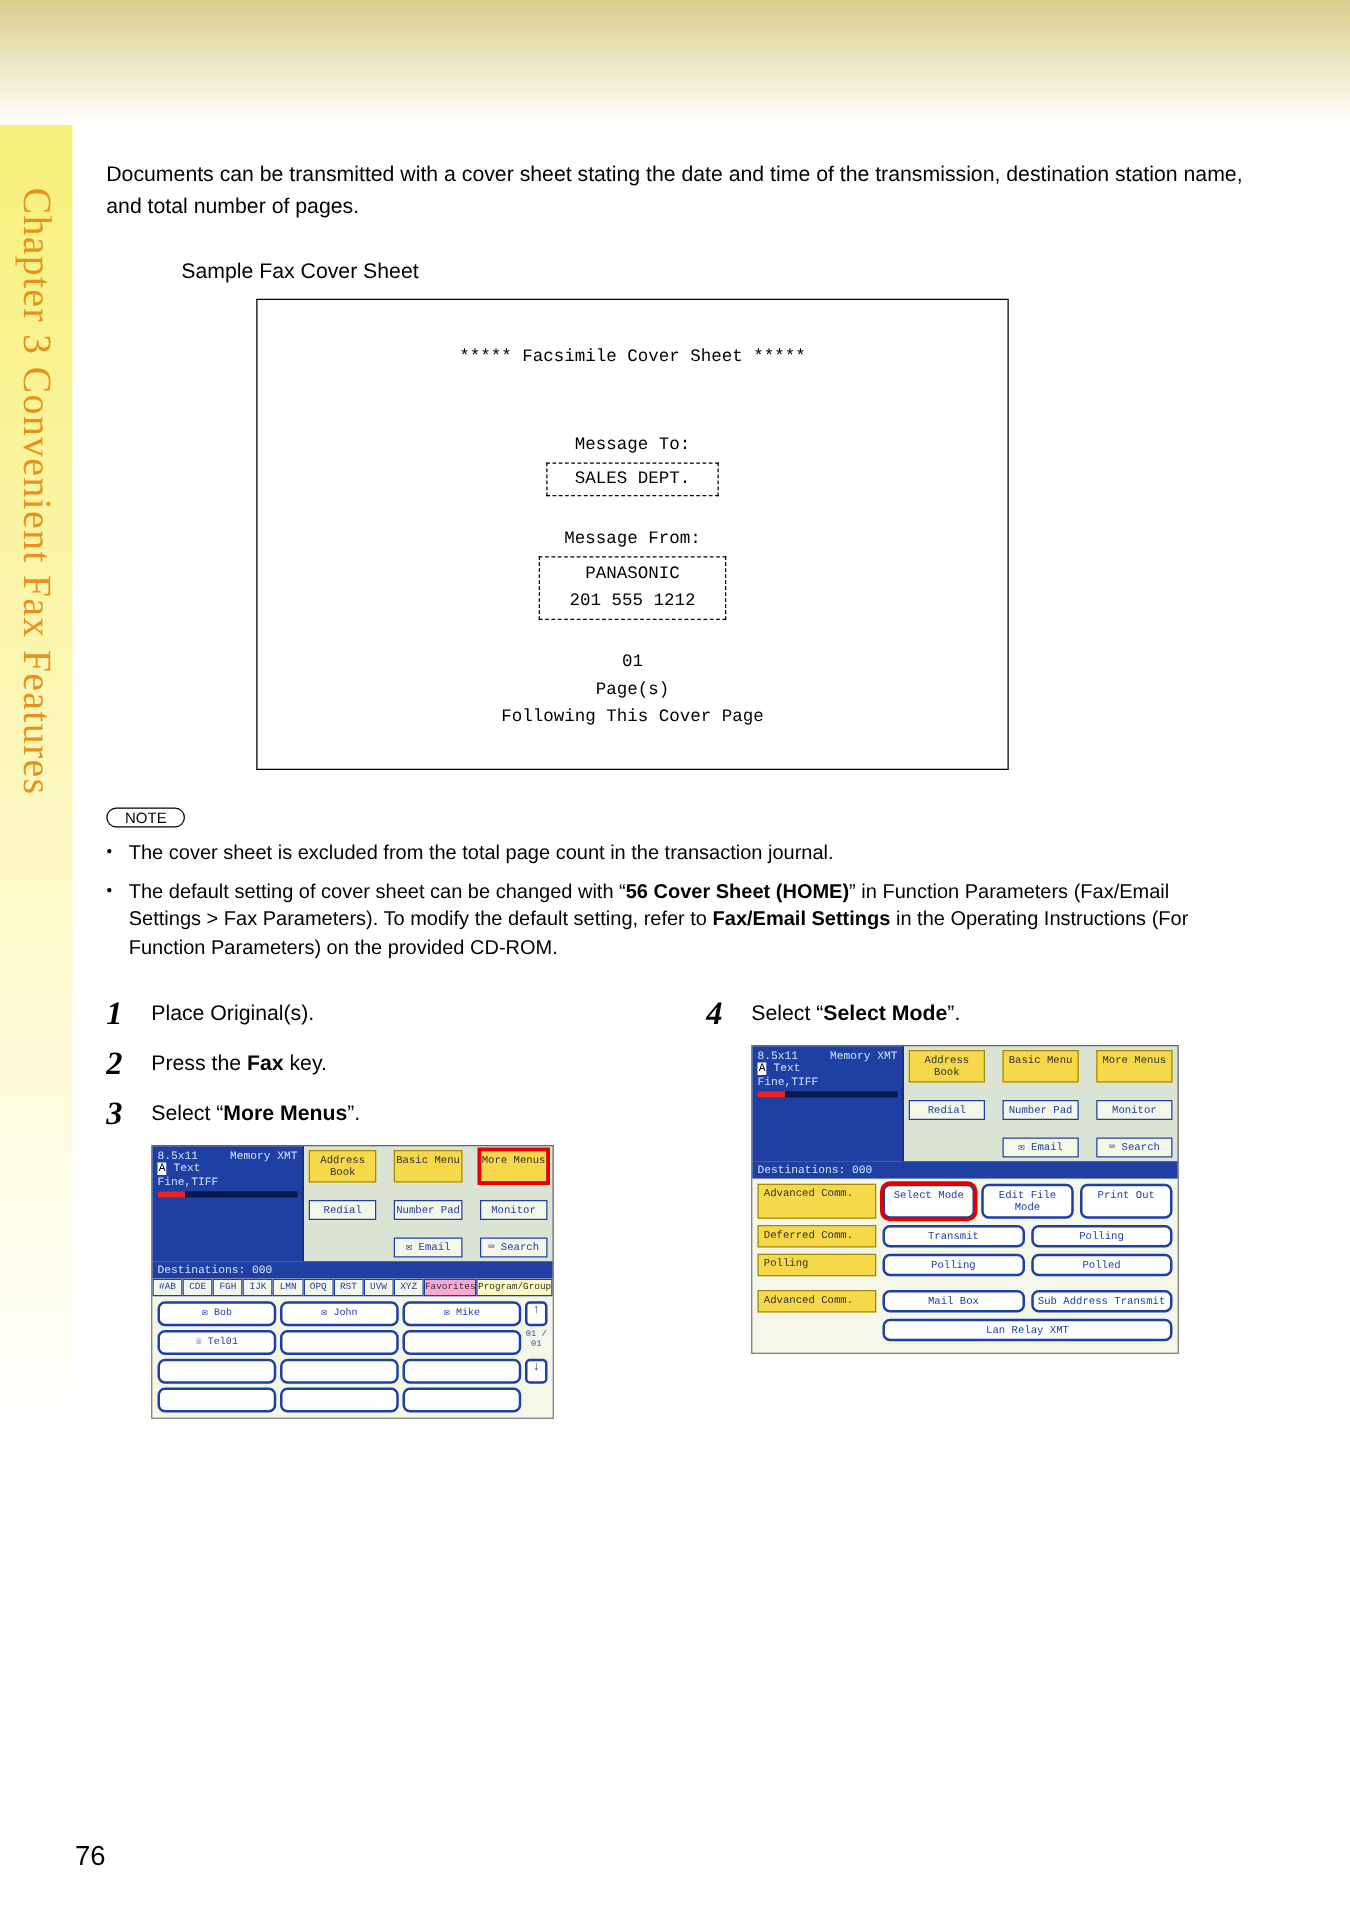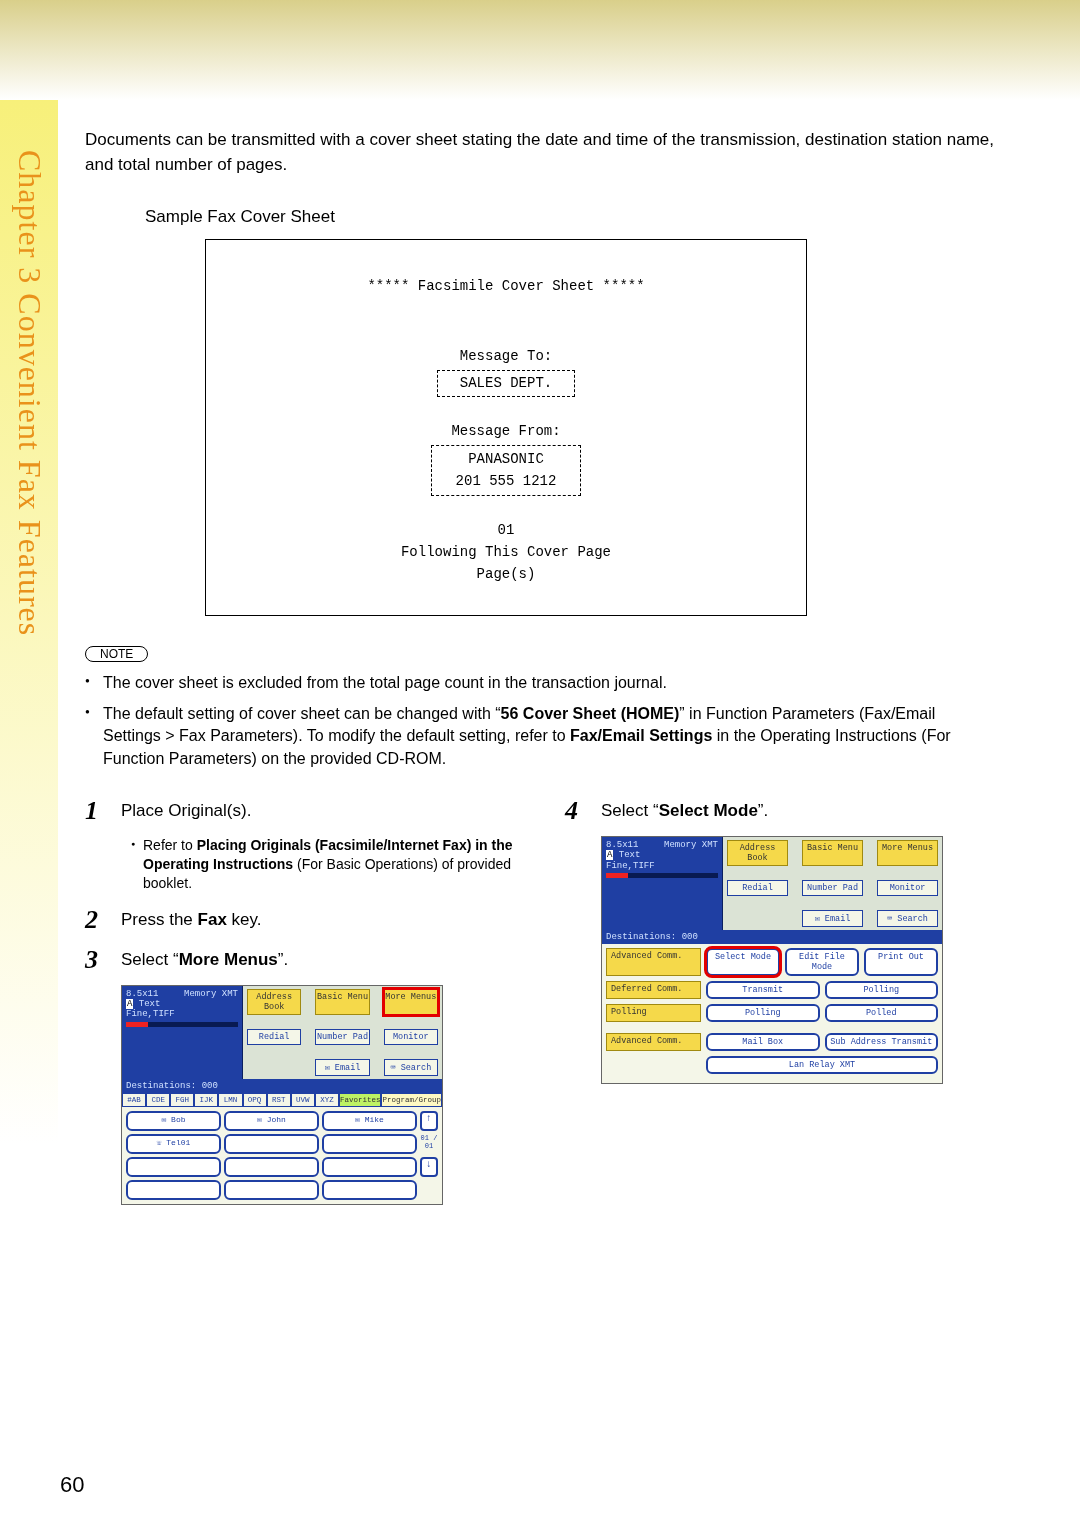--- a/index.html
+++ b/index.html
@@ -203,21 +203,21 @@
     background:#e9ecd8;
   }
   .lcd-tab {
     border:1px solid #1f3fa3;
     text-align:center;
     font-size:7.5px;
     padding:2px 0;
     background:#f4f6e8;
     color:#1f3fa3;
   }
-  .lcd-tab.fav { background:#bef264; color:#333; grid-column: span 1;}
+  .lcd-tab.fav { background:#f9a8d4; color:#333; grid-column: span 1;}
   .lcd-tab.prog { background:#fef9c3; color:#333;}
   .lcd-contacts {
     display:grid;
     grid-template-columns: 1fr 1fr 1fr 18px;
     gap:3px;
     padding:4px;
     background:#f4f6e8;
   }
   .lcd-contact, .lcd-empty {
     border:2px solid #1f3fa3;
@@ -312,41 +312,38 @@
       <div>Message To:</div>
       <div class="msgto-box">SALES DEPT.</div>
       <div class="cover-spacer"></div>
       <div>Message From:</div>
       <div class="msgfrom-box">
         <div>PANASONIC</div>
         <div>201 555 1212</div>
       </div>
       <div class="cover-spacer"></div>
       <div>01</div>
+      <div>Page(s)</div>
       <div>Following This Cover Page</div>
-      <div>Page(s)</div>
     </div>
 
     <div class="note-label">NOTE</div>
     <div class="notes">
       <p>The cover sheet is excluded from the total page count in the transaction journal.</p>
       <p>
         <span>The default setting of cover sheet can be changed with “</span><b>56 Cover Sheet (HOME)</b><span>” in Function Parameters (Fax/Email Settings &gt; Fax Parameters). To modify the default setting, refer to </span><b>Fax/Email Settings</b><span> in the Operating Instructions (For Function Parameters) on the provided CD-ROM.</span>
       </p>
     </div>
 
     <div class="columns">
 
       <div class="col">
         <div class="step">
           <div class="step-num">1</div>
           <div class="step-text">Place Original(s).</div>
-        </div>
-        <div class="sub-bullet">
-          <span>Refer to </span><b>Placing Originals (Facsimile/Internet Fax) in the Operating Instructions</b><span> (For Basic Operations) of provided booklet.</span>
         </div>
 
         <div class="step">
           <div class="step-num">2</div>
           <div class="step-text">
             <span>Press the </span><b>Fax</b><span> key.</span>
           </div>
         </div>
 
         <div class="step">
@@ -486,14 +483,14 @@
             <div class="mode-row two">
               <div></div>
               <div class="mode-btn">Lan Relay XMT</div>
             </div>
           </div>
         </div>
       </div>
     </div>
   </div>
 
-  <div class="page-num">60</div>
+  <div class="page-num">76</div>
 </div>
 
 </body></html>

